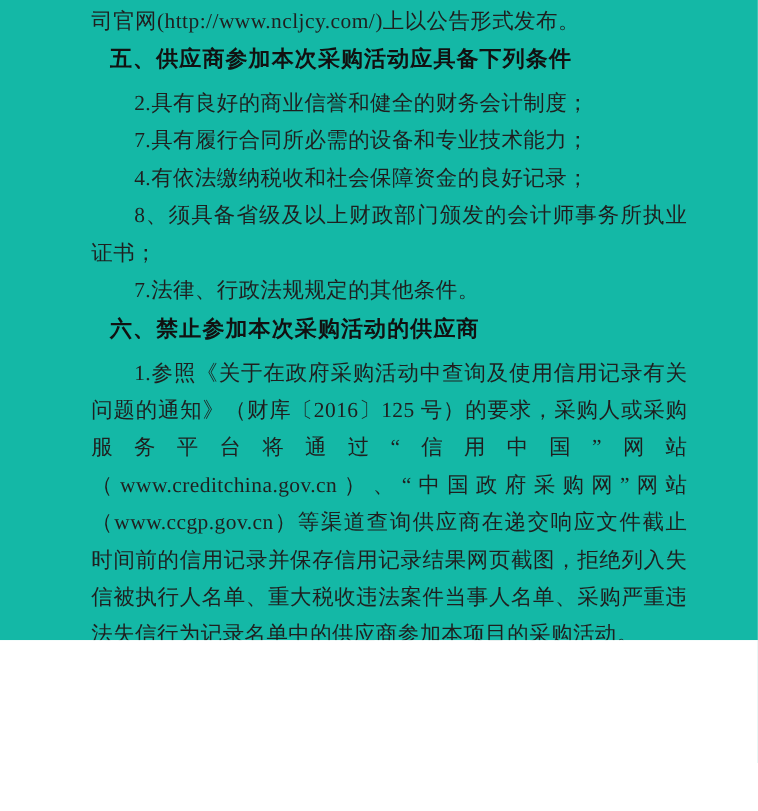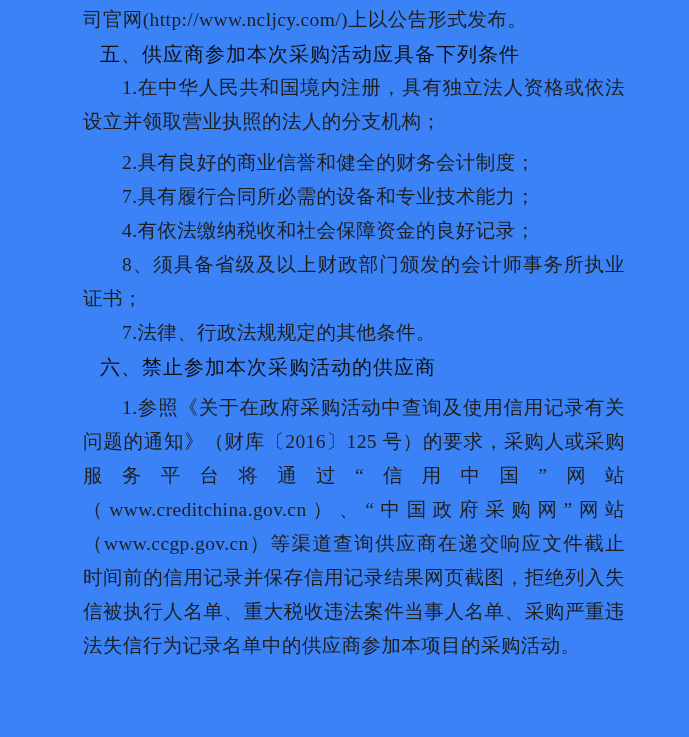--- a/index.html
+++ b/index.html
@@ -3,23 +3,23 @@
 <meta charset="utf-8">
 <style>
   html, body {
     margin: 0;
     padding: 0;
     background: #ffffff;
   }
   .page {
     position: relative;
     width: 689px;
-    height: 737px;
+    height: 582px;
     box-sizing: border-box;
-    background: #3b82f6;
+    background: #14b8a6;
     overflow: hidden;
     padding: 3px 64px 0 83px;
     font-family: "Liberation Serif", "DejaVu Serif", serif;
     font-size: 19.5px;
     line-height: 34px;
     color: #1f1f1f;
     letter-spacing: 0.4px;
   }
   .para {
     margin: 0;
@@ -28,36 +28,35 @@
   }
   .para.noindent {
     text-indent: 0;
   }
   .para.gap {
     margin-top: 7px;
   }
   .heading {
     margin: 0;
     font-family: "Liberation Sans", "DejaVu Sans", sans-serif;
-    font-weight: 400;
+    font-weight: 700;
     font-size: 20px;
     color: #111111;
     text-indent: 17px;
     letter-spacing: 1px;
   }
 </style>
 </head>
 <body>
 
 <div class="page">
   <p class="para noindent">司官网(http://www.ncljcy.com/)上以公告形式发布。</p>
 
   <p class="heading">五、供应商参加本次采购活动应具备下列条件</p>
 
-  <p class="para">1.在中华人民共和国境内注册，具有独立法人资格或依法设立并领取营业执照的法人的分支机构；</p>
 
   <p class="para gap">2.具有良好的商业信誉和健全的财务会计制度；</p>
 
   <p class="para">7.具有履行合同所必需的设备和专业技术能力；</p>
 
   <p class="para">4.有依法缴纳税收和社会保障资金的良好记录；</p>
 
 
   <p class="para">8、须具备省级及以上财政部门颁发的会计师事务所执业证书；</p>
 

